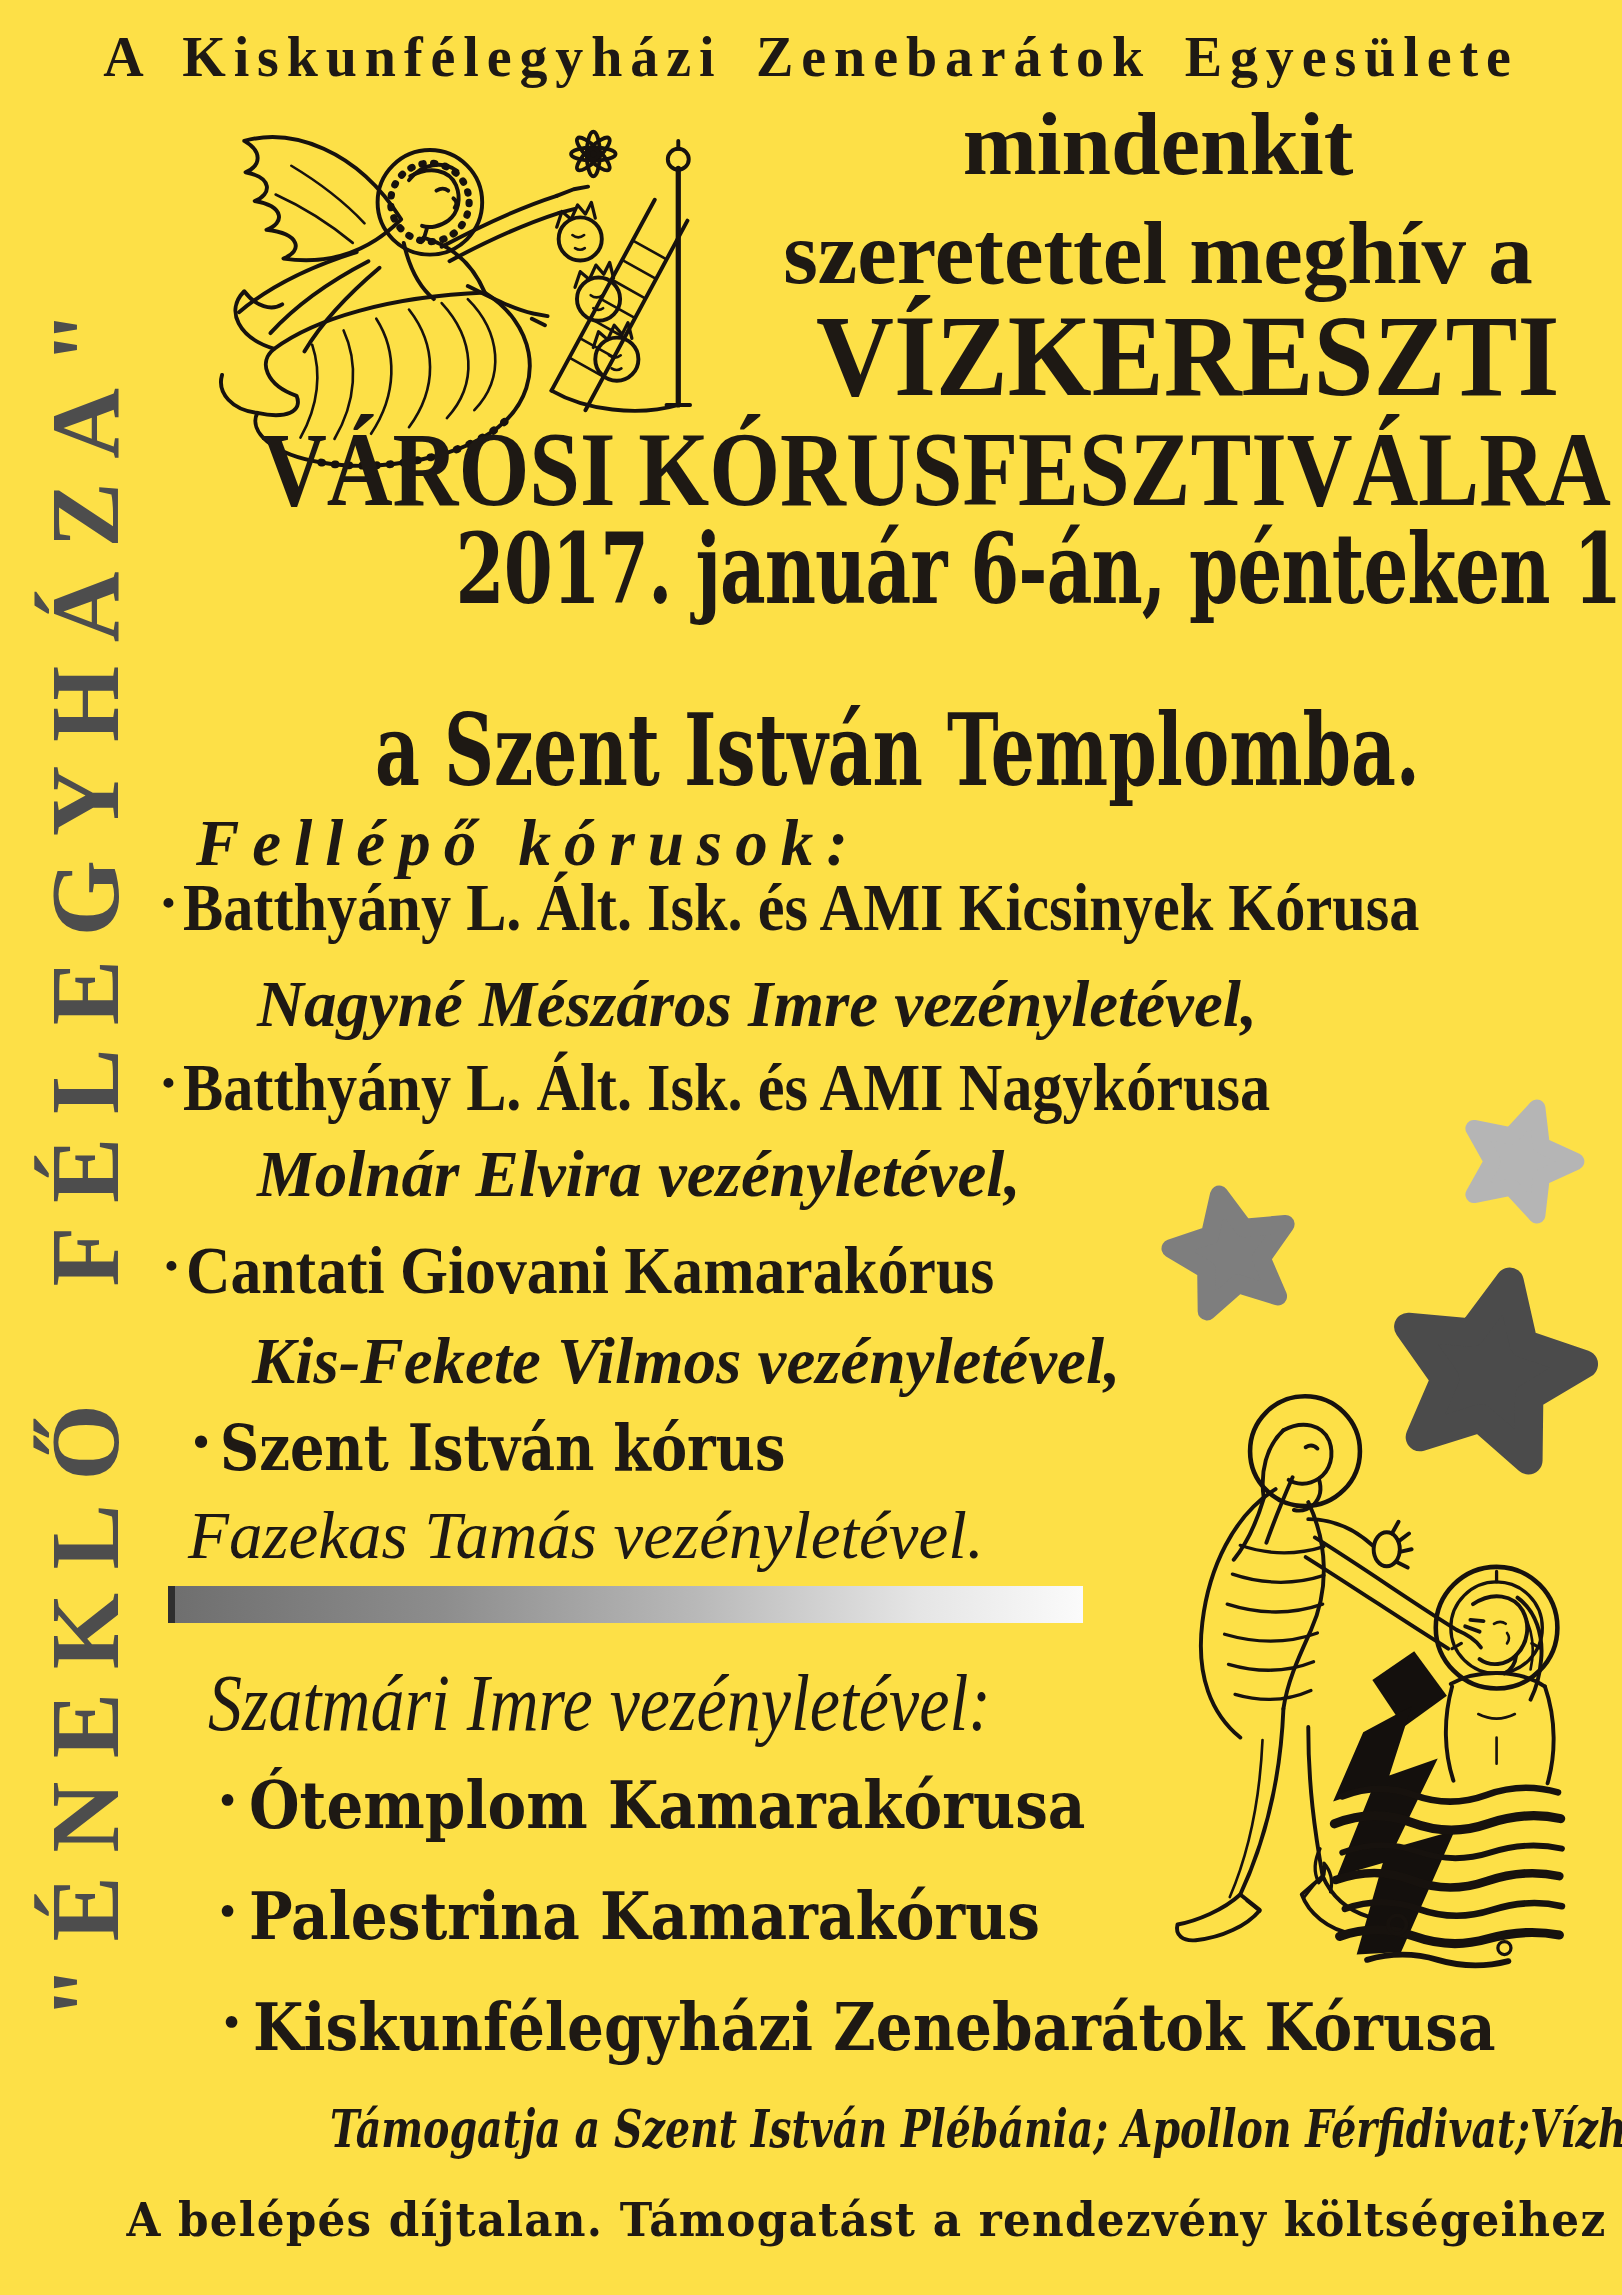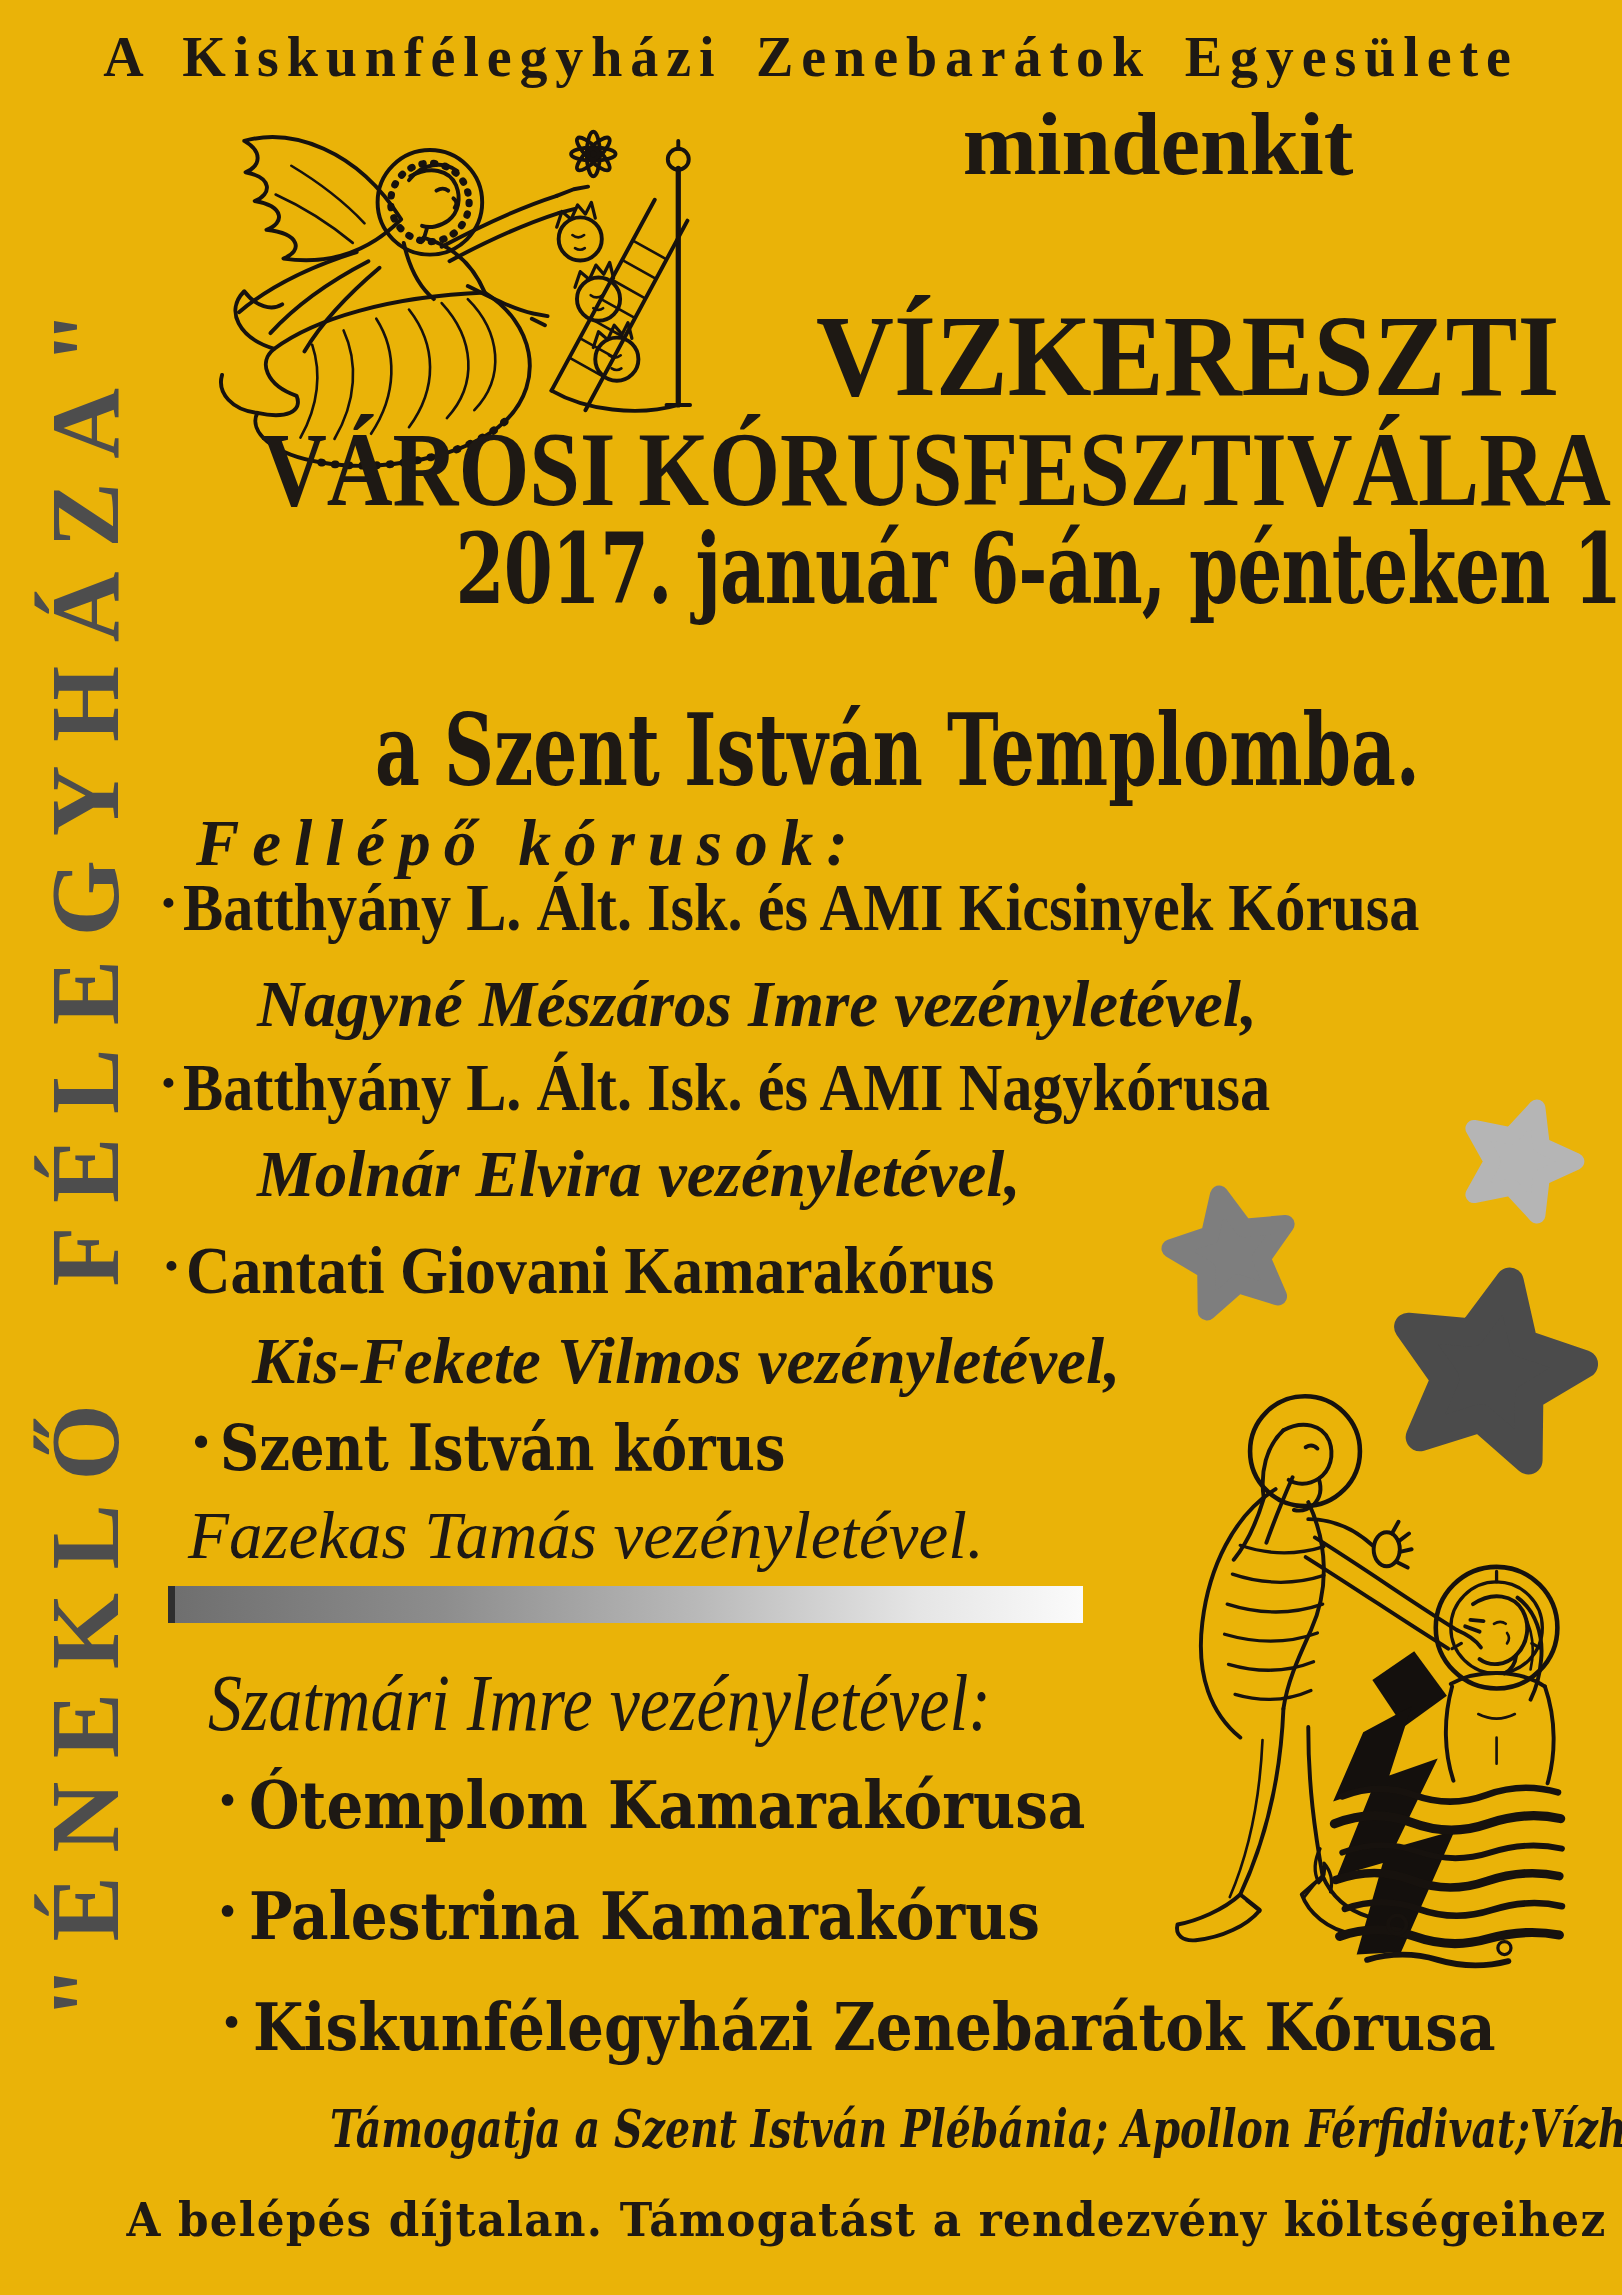--- a/index.html
+++ b/index.html
@@ -1,16 +1,16 @@
 <!DOCTYPE html>
 <html style="font-size:10.5px"><head>
 <meta charset="utf-8">
 <style>
   html,body{margin:0;padding:0;background:#e8e8e8;}
-  .page{position:relative;width:1622px;height:2295px;background:#eab308;overflow:hidden;
+  .page{position:relative;width:1622px;height:2295px;background:#fde047;overflow:hidden;
         font-family:"Liberation Serif",serif;color:#1e1914;}
   .l{position:absolute;white-space:nowrap;line-height:1.05;}
   .ctr{text-align:center;}
   .cond{display:inline-block;transform-origin:center;}
   .condL{display:inline-block;transform-origin:left center;}
 
   
   .assoc{top:27.5px;left:0;width:1622px;font-weight:700;font-size:56px;
          letter-spacing:7.9px;word-spacing:11.8px;text-align:center;}
   .mindenkit{top:98px;left:772px;width:772px;font-weight:700;font-size:89px;}
@@ -142,20 +142,22 @@
       <path d="M584,282 l8,-24 l14,12 l10,-22 l12,14 l9,-18 l6,24" stroke-width="5"></path>
       <circle cx="648" cy="392" r="33"></circle>
       <path d="M636,386 q9,7 18,0 M640,406 q8,5 15,0" stroke-width="4"></path>
       <path d="M612,374 l8,-24 l14,12 l10,-22 l12,14 l9,-18 l6,24" stroke-width="5"></path>
       <path d="M548,440 C600,470 680,480 742,462"></path>
     </g>
   </svg>
 
   <div class="l ctr mindenkit">
     <span>mindenkit</span></div>
+  <div class="l ctr szeretettel">
+    <span>szeretettel meghív a</span></div>
   <div class="l ctr vizkereszti">
     <span class="cond">VÍZKERESZTI</span></div>
   <div class="l ctr varosi">
     <span class="cond">VÁROSI KÓRUSFESZTIVÁLRA</span></div>
   <div class="l ctr slab datetime">
     <span class="cond">2017. január 6-án, pénteken 16.30 órára</span></div>
   <div class="l ctr slab venue">
     <span class="cond">a Szent István Templomba.</span></div>
 
   <div class="l prog-head">Fellépő kórusok:</div>

